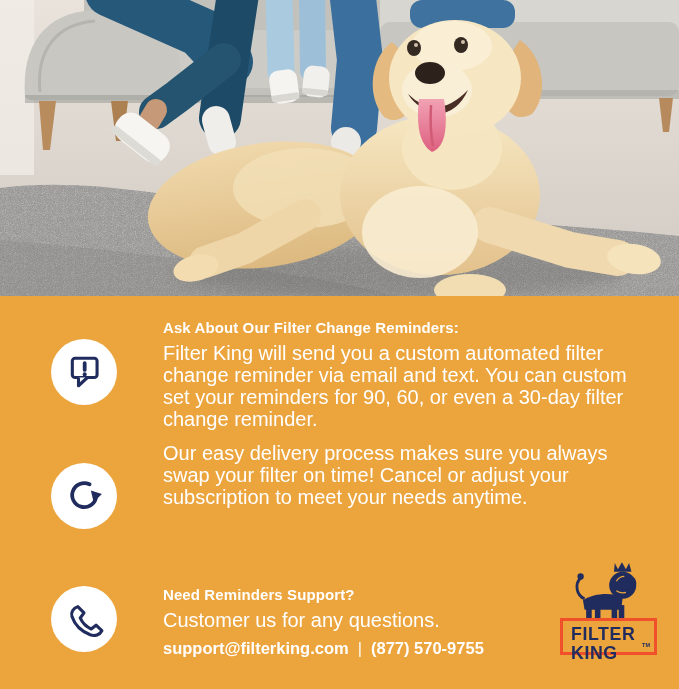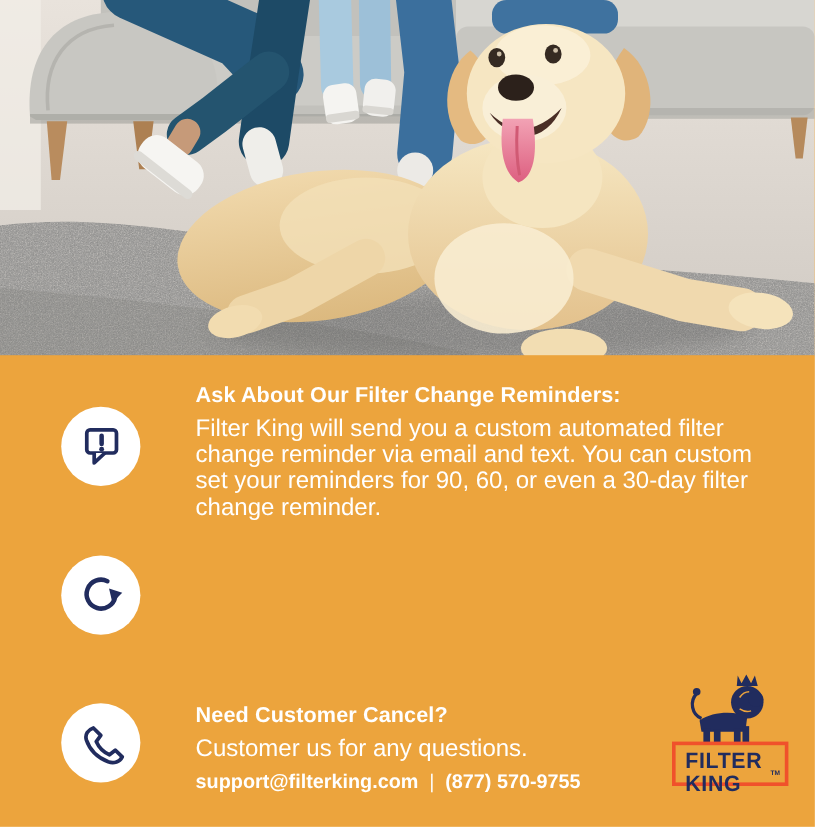--- a/index.html
+++ b/index.html
@@ -12,21 +12,21 @@
   .hero svg { display:block; }
 
   
   .panel { position:absolute; left:0; top:296px; width:679px; height:393px; background:#ECA43D; }
 
   .icon-circle { position:absolute; left:51px; width:66px; height:66px; background:#ffffff;
                  border-radius:50%; display:flex; align-items:center; justify-content:center; }
   .icon-circle svg { width:44px; height:44px; }
 
   .sec { position:absolute; left:163px; width:492px; color:#ffffff; }
-  .sec h3 { font-size:18px; font-weight:bold; letter-spacing:.1px; margin-bottom:6px; }
+  .sec h3 { font-size:15px; font-weight:bold; letter-spacing:.1px; margin-bottom:6px; }
   .sec p  { font-size:20px; line-height:22px; font-weight:500; }
   .sec p + p { margin-top:7px; }
 
   .contact-line { margin-top:8px; font-size:16.5px; font-weight:bold; }
   .contact-line .sep { margin:0 9px; font-weight:normal; opacity:.95; }
 
   
   .logo { position:absolute; left:560px; top:263px; width:100px; text-align:center; }
   .logo .lion { display:block; margin:0 auto; width:86px; height:62px; }
   .logo-box { width:97px; height:37px; border:3px solid #F0512B; margin-top:-3px;
@@ -161,29 +161,30 @@
       <p>Filter King will send you a custom automated filter change reminder via email and text. You can custom set your reminders for 90, 60, or even a 30-day filter change reminder.</p>
     </div>
 
     <div class="icon-circle" style="top:167px">
       <svg viewBox="0 0 64 64">
         <path d="M40 15 A 17.5 17.5 0 1 0 49.5 34" fill="none" stroke="#212C5E" stroke-width="5.5" stroke-linecap="round"></path>
         <polygon points="42,24 58,29 46,41" fill="#212C5E"></polygon>
       </svg>
     </div>
     <div class="sec" style="top:146px">
+      <p>Our easy delivery process makes sure you always swap your filter on time! Cancel or adjust your subscription to meet your needs anytime.</p>
     </div>
 
     <div class="icon-circle" style="top:290px">
       <svg viewBox="0 0 64 64">
         <path d="M23 14 L32 23 L26.5 30.5 C29.5 37.5 35.5 43.5 42.5 46.5 L49.5 41 L58 49 C55 55 48 57.5 41 55 C28 50 18.5 40.5 14.5 28.5 C12.5 22 16.5 16 23 14 Z" fill="none" stroke="#212C5E" stroke-width="4.5" stroke-linejoin="round" stroke-linecap="round"></path>
       </svg>
     </div>
     <div class="sec" style="top:290px">
-      <h3>Need Customer Cancel?</h3>
+      <h3>Need Reminders Support?</h3>
       <p>Customer us for any questions.</p>
       <div class="contact-line">
         <span>support@filterking.com</span><span class="sep">|</span><span>(877) 570-9755</span>
       </div>
     </div>
 
     <div class="logo">
       <svg class="lion" viewBox="0 0 100 78">
         <polygon points="56,5 60,13 65,4 70,13 74,5 77,16 55,16" fill="#212C5E"></polygon>
         <circle cx="66" cy="33" r="17" fill="#212C5E"></circle>

